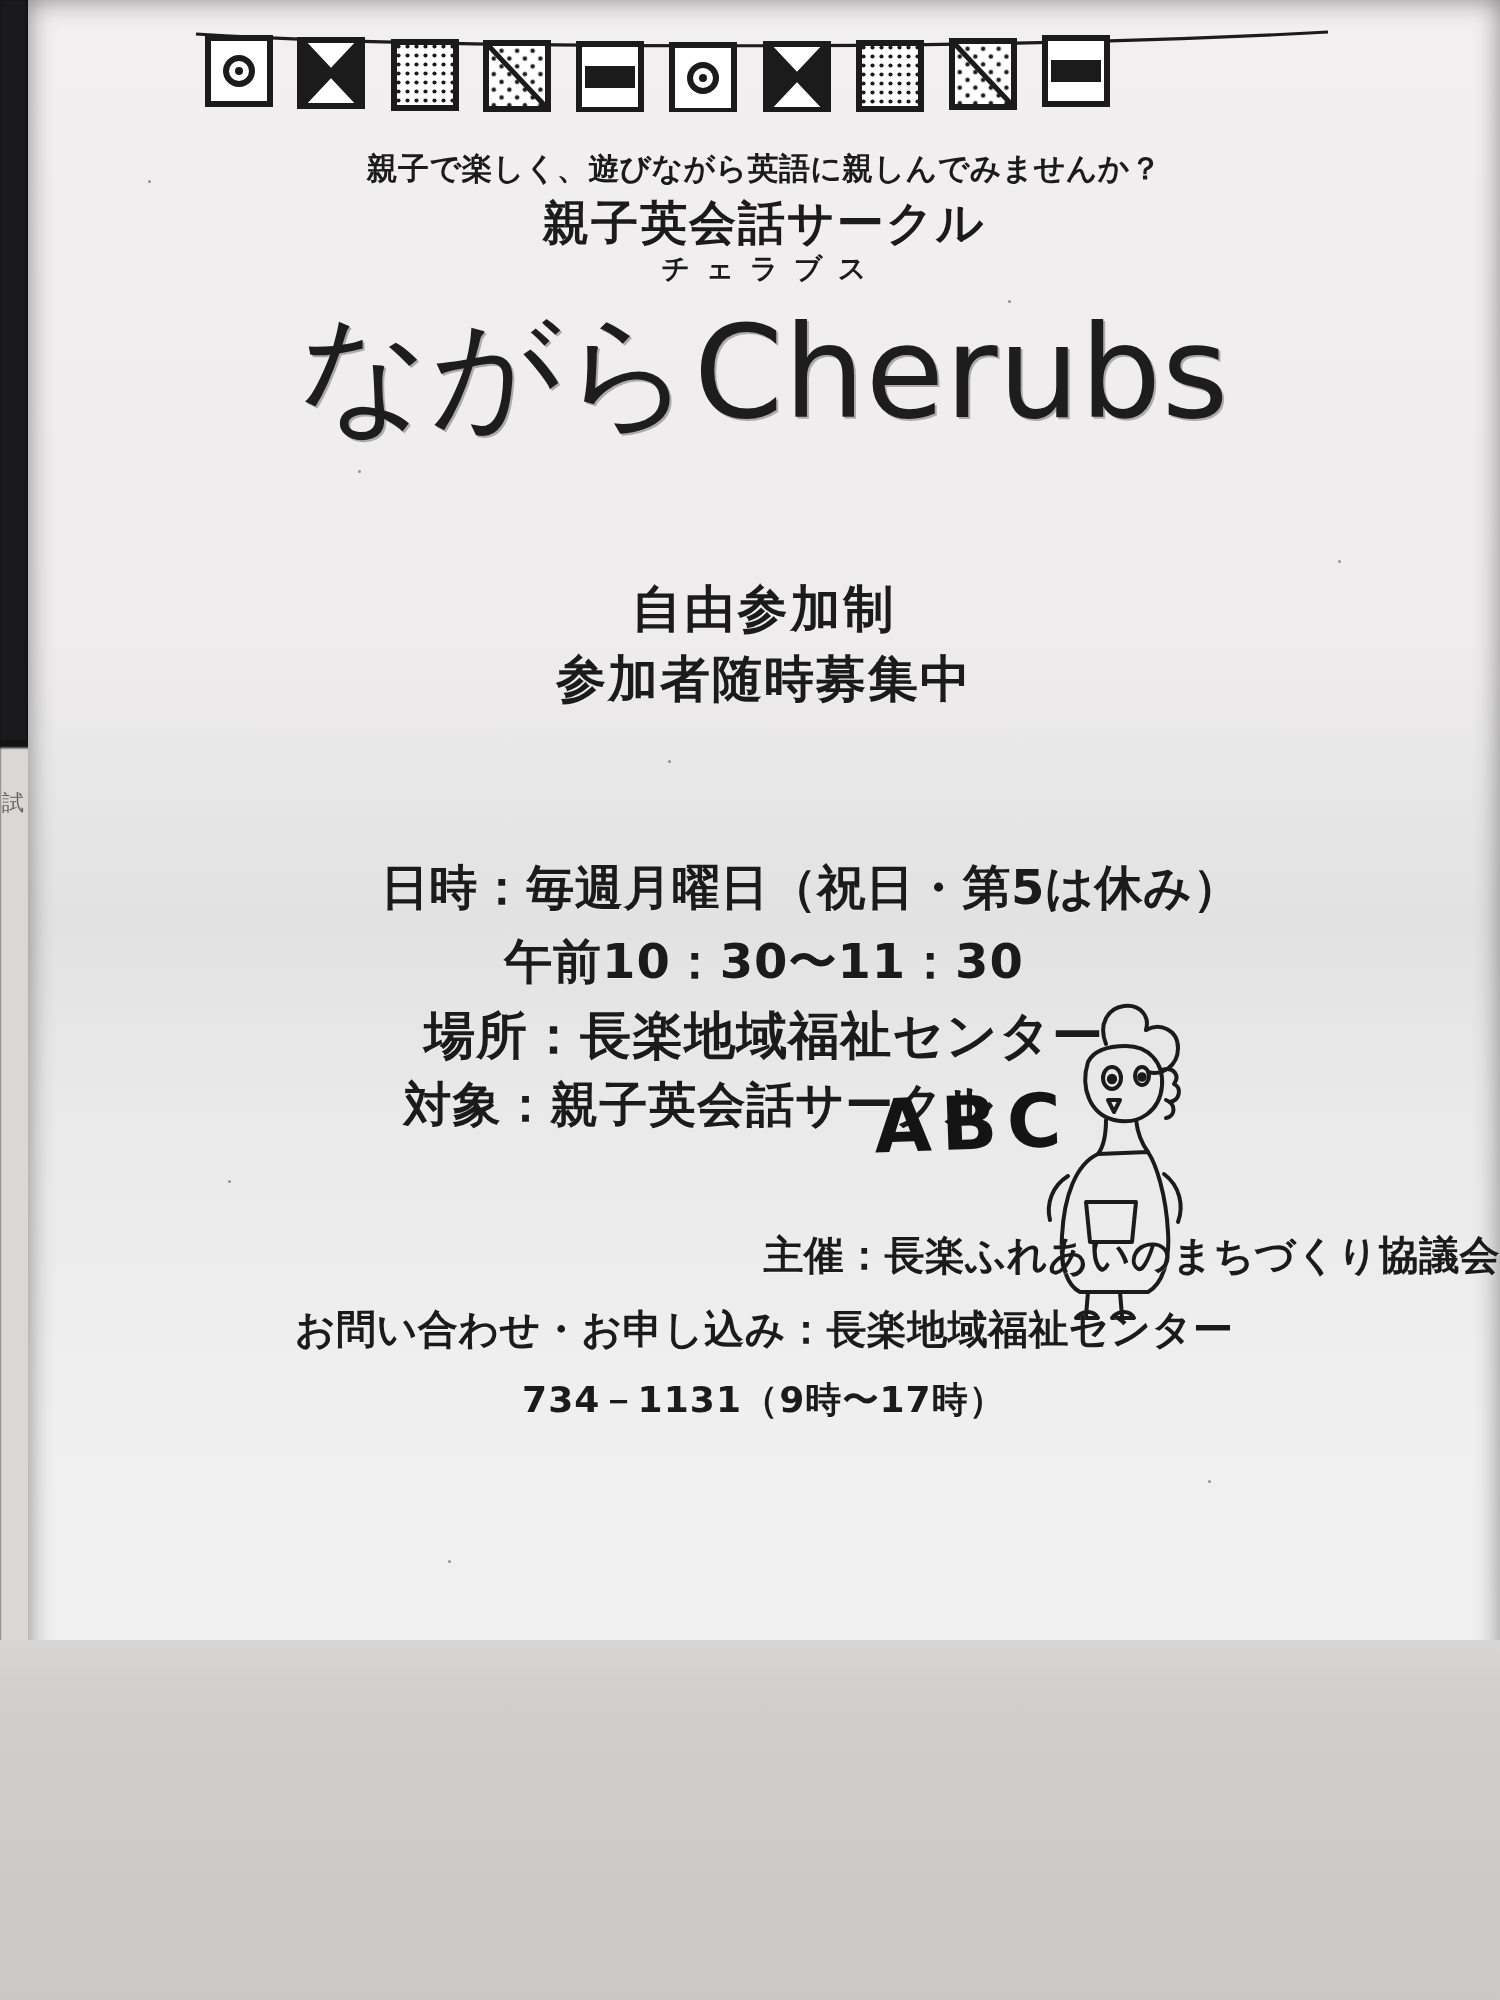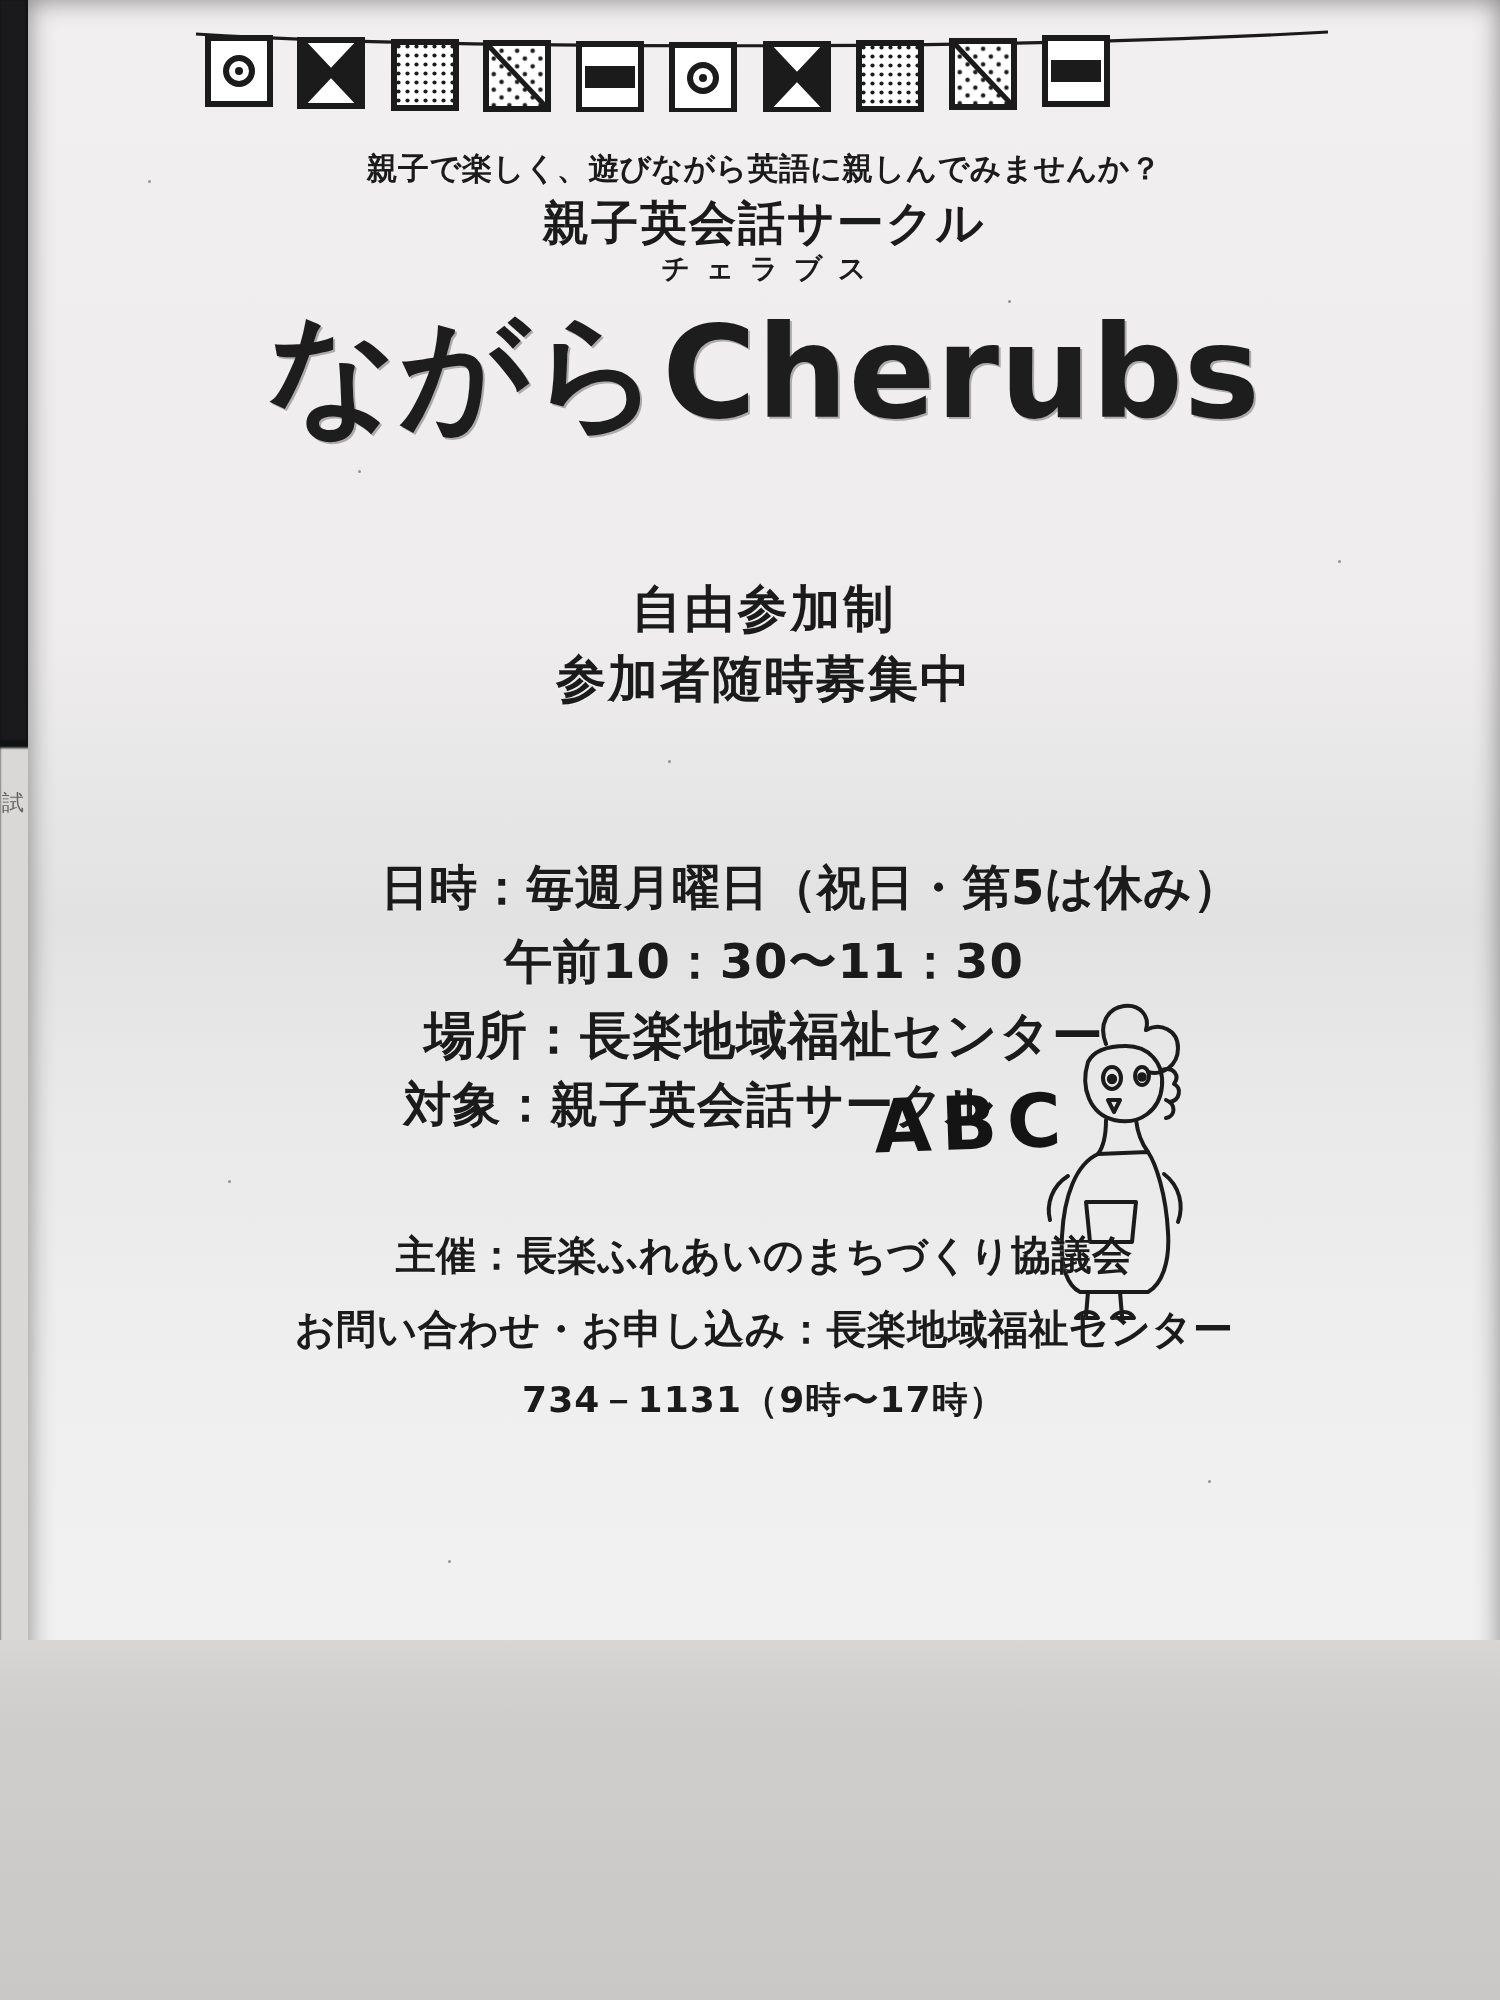--- a/index.html
+++ b/index.html
@@ -102,34 +102,34 @@
     text-shadow: 0 1px 0 rgba(255,255,255,.35);
   }
 
   #lead      { top: 148px;  font-size: 31px;  letter-spacing: .01em; }
   #subtitle  { top: 192px;  font-size: 47px;  letter-spacing: .04em; font-family: Liberation Serif, serif; }
   #kana      { top: 250px;  font-size: 28px;  letter-spacing: .55em; text-indent: .55em; }
   #title {
     top: 288px;
     font-size: 128px;
     letter-spacing: .005em;
-    font-weight: 700;
+    font-weight: 400;
     color: #1d1d1d;
     text-shadow: 2px 2px 0 rgba(0,0,0,.28), 0 1px 0 rgba(255,255,255,.2);
   }
 
   #free      { top: 576px;  font-size: 50px;  letter-spacing: .06em; }
   #recruit   { top: 646px;  font-size: 50px;  letter-spacing: .04em; }
 
   #when      { top: 856px;  font-size: 48px;  letter-spacing: .01em; padding-left: 47px; }
   #time      { top: 930px;  font-size: 48px;  letter-spacing: .02em; }
   #place     { top: 1002px; font-size: 51px;  letter-spacing: .02em; }
   #target    { top: 1073px; font-size: 48px;  letter-spacing: .02em; text-indent: -130px; }
 
-  #host      { top: 1228px; font-size: 40px;  letter-spacing: .01em; }
+  #host      { top: 1228px; font-size: 40px;  letter-spacing: .01em; text-align: right; }
   #contact   { top: 1302px; font-size: 40px;  letter-spacing: .01em; }
   #tel       { top: 1376px; font-size: 36px;  letter-spacing: .03em; }
 
   
   #abc {
     position: absolute;
     left: 846px;
     top: 1080px;
     font-size: 74px;
     font-weight: 900;

